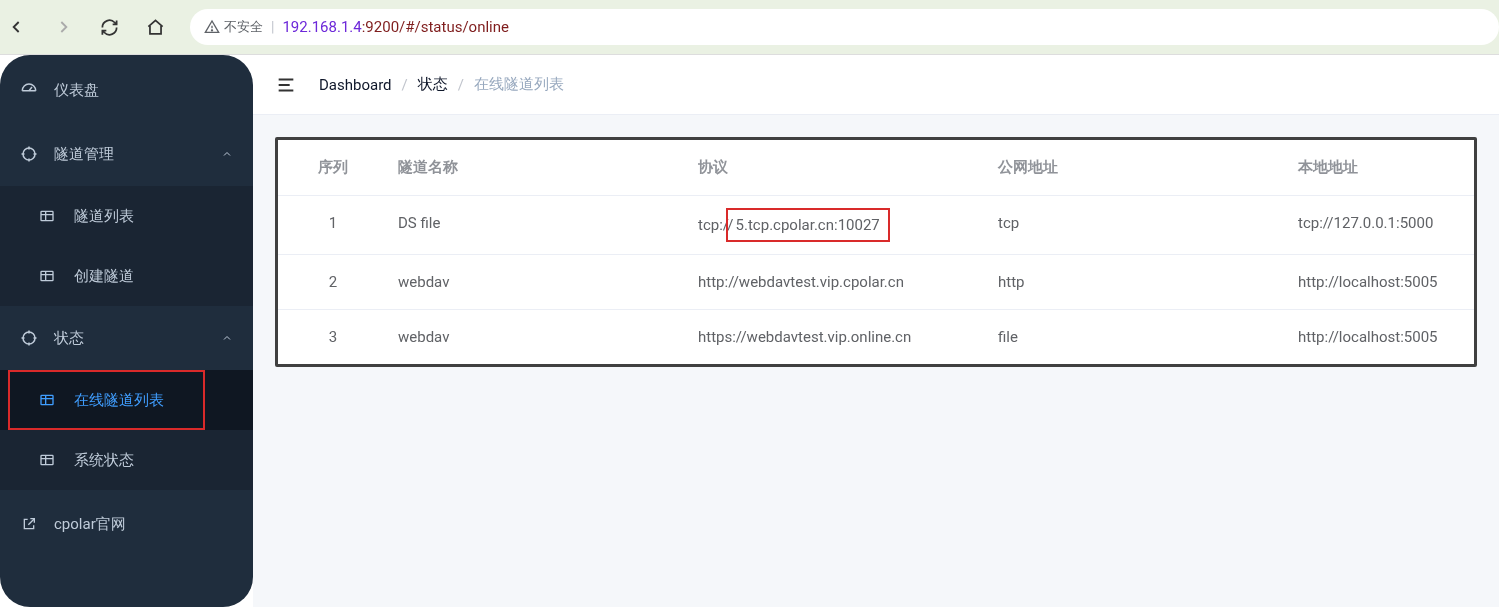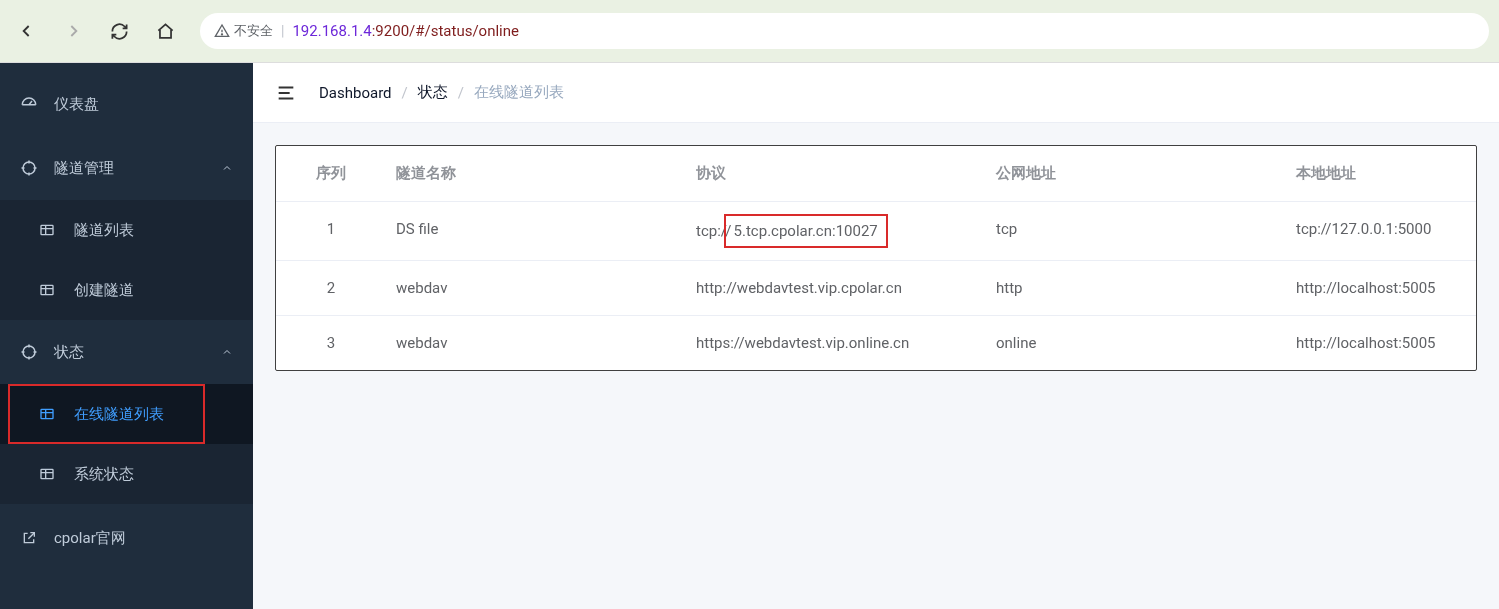--- a/index.html
+++ b/index.html
@@ -1,24 +1,24 @@
 <!DOCTYPE html>
 <html><head>
 <meta charset="utf-8">
 <style>
   * { box-sizing: border-box; margin: 0; padding: 0; }
   body { font-family: -apple-system, BlinkMacSystemFont, "Segoe UI", Roboto, "Helvetica Neue", Arial, sans-serif; font-size: 14px; color: #333; background: #fff; }
 
   
   .browser-chrome {
-    height: 63px;
+    height: 55px;
     background: #eaf1e3;
     display: flex;
     align-items: center;
-    padding: 0 10px;
+    padding: 0 0;
     gap: 12px;
     border-bottom: 1px solid #ddd;
   }
   .chrome-btn {
     width: 34px; height: 34px;
     display: flex; align-items: center; justify-content: center;
     color: #333;
     border-radius: 50%;
   }
   .chrome-btn.disabled { color: #aaa; }
@@ -39,21 +39,22 @@
   .addr-url .path { color: #7f1d1d; }
 
   
   .app { display: flex; height: calc(609px - 57px); }
 
   .sidebar {
     width: 253px;
     background: #1f2d3d;
     color: #bfcbd9;
     flex-shrink: 0;
-    padding-top: 9px;
+    padding-top: 3px;
+    border-radius: 30px;
   }
   .side-item {
     height: 64px;
     display: flex;
     align-items: center;
     padding: 0 20px;
     gap: 16px;
     font-size: 15px;
     cursor: pointer;
     position: relative;
@@ -99,21 +100,21 @@
   }
   .hamburger { color: #333; }
   .breadcrumb { display:flex; align-items:center; gap: 10px; font-size: 15px; }
   .breadcrumb .crumb { color: #0f172a; }
   .breadcrumb .crumb.dim { color: #97a8be; }
   .breadcrumb .sep { color: #c0c4cc; }
 
   .content-wrap { padding: 22px; }
   .table {
     background: #fff;
-    border: 1px solid #404040;
+    border: 3px solid #404040;
     border-radius: 2px;
   }
   .thead, .trow { display:flex; }
   .thead { border-bottom: 1px solid #ebeef5; }
   .th, .td { padding: 18px 10px; font-size: 15px; }
   .th { color: #909399; font-weight: 600; }
   .td { color: #606266; }
   .trow { border-bottom: 1px solid #ebeef5; }
   .trow:last-child { border-bottom: none; }
   .col-seq { width: 110px; text-align: center; }
@@ -316,21 +317,21 @@
           <div class="td col-name">webdav</div>
           <div class="td col-pub">http://webdavtest.vip.cpolar.cn</div>
           <div class="td col-proto">http</div>
           <div class="td col-local">http://localhost:5005</div>
         </div>
 
         <div class="trow">
           <div class="td col-seq">3</div>
           <div class="td col-name">webdav</div>
           <div class="td col-pub">https://webdavtest.vip.online.cn</div>
-          <div class="td col-proto">online</div>
+          <div class="td col-proto">file</div>
           <div class="td col-local">http://localhost:5005</div>
         </div>
 
       </div>
     </div>
   </div>
 
 </div>
 
 </body></html>

